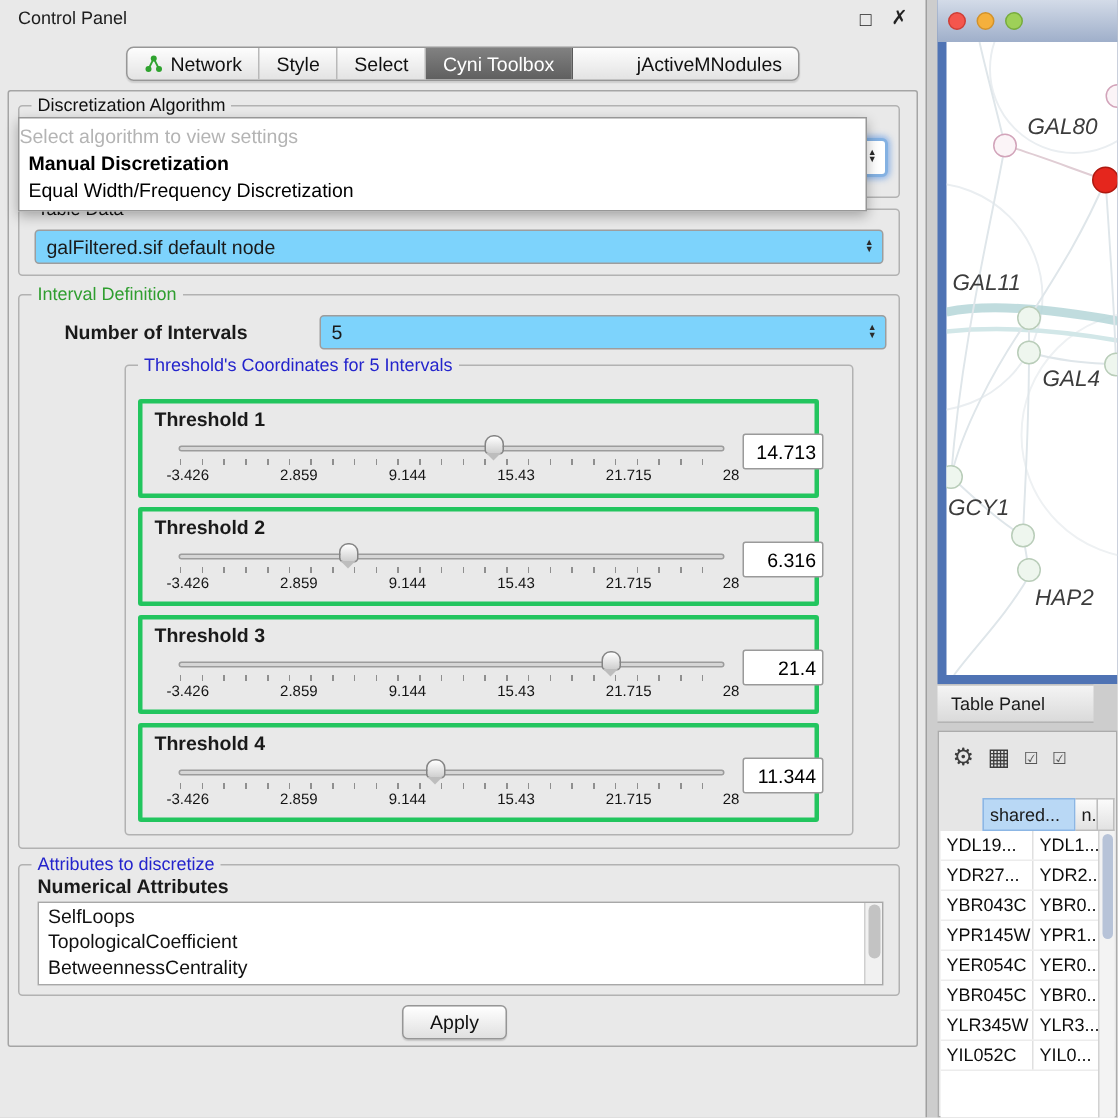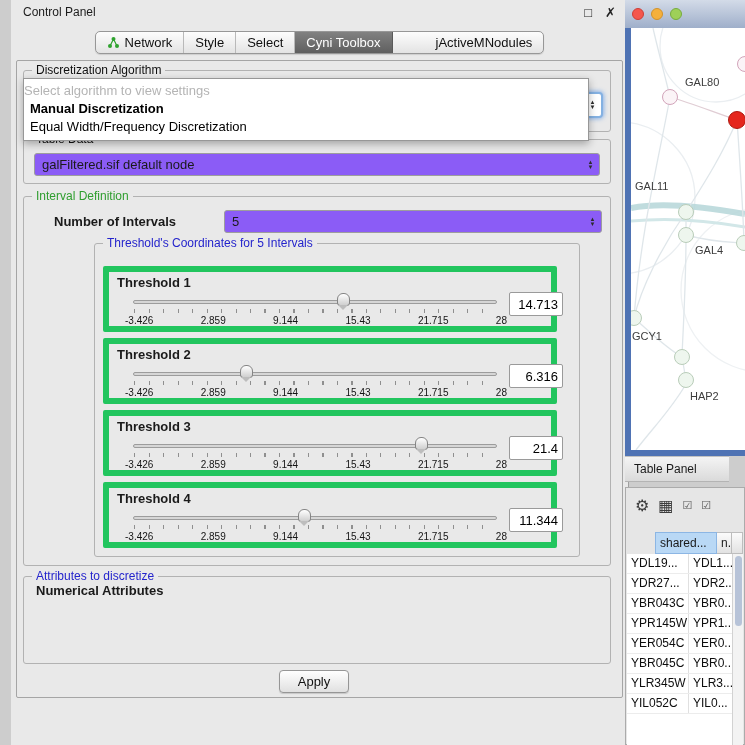--- a/index.html
+++ b/index.html
@@ -1,21 +1,21 @@
 <!DOCTYPE html>
 <html><head>
 <meta charset="utf-8">
 <style>
   * { margin:0; padding:0; box-sizing:border-box; }
   html,body { width:745px; height:745px; overflow:hidden; }
   body { background:#cdcdcd; font-family:"Liberation Sans","DejaVu Sans",sans-serif; font-size:12px; color:#1a1a1a; position:relative; }
   .bold { font-weight:bold; }
 
   
-  .control-panel { position:absolute; left:11px; top:0; width:618px; height:745px; background:#e9e9e9; border-right:1px solid #9f9f9f; }
+  .control-panel { position:absolute; left:0; top:0; width:618px; height:745px; background:#e9e9e9; border-right:1px solid #9f9f9f; }
   .titlebar { position:absolute; left:0; top:0; width:100%; height:24px; display:flex; align-items:center; padding:0 12px; }
   .cp-title { font-size:12px; color:#1c1c1c; }
   .win-btns { margin-left:auto; display:flex; gap:13px; align-items:center; }
   .win-btn { font-size:13px; color:#222; cursor:default; }
 
   .tabbar { position:absolute; width:100%; display:flex; justify-content:center; }
   .top-tabbar { top:31px; }
   .bottom-tabbar { top:703px; }
   .seg { display:flex; border:1px solid #979797; border-radius:5px; overflow:hidden; background:linear-gradient(#fdfdfd,#e3e3e3); box-shadow:0 1px 1px rgba(0,0,0,.12); }
   .tab { padding:3px 11px; font-size:13px; display:flex; align-items:center; gap:5px; border-right:1px solid #b9b9b9; color:#101010; white-space:nowrap; }
@@ -24,39 +24,39 @@
 
   .inner-panel { position:absolute; left:5px; top:60px; width:607px; height:638px; border:1px solid #a5a5a5; background:#e9e9e9; border-radius:2px; }
 
   .group { position:absolute; border:1px solid #b2b2b2; border-radius:3px; }
   .glabel { position:absolute; top:-8px; left:8px; background:#e9e9e9; padding:0 4px; font-size:12px; color:#101010; white-space:nowrap; }
   .glabel.green { color:#2f9e2f; }
   .glabel.blue { color:#2424cc; }
 
   .g-disc { left:12px; top:70px; width:588px; height:62px; }
 
-  .combo { position:absolute; display:flex; align-items:center; background:#8b5cf6; border:1px solid #9d9d9d; border-radius:3px; padding-left:7px; font-size:13px; }
+  .combo { position:absolute; display:flex; align-items:center; background:#7dd3fc; border:1px solid #9d9d9d; border-radius:3px; padding-left:7px; font-size:13px; }
   .combo-text { flex:1; overflow:hidden; white-space:nowrap; }
   .stepper { display:flex; flex-direction:column; align-items:center; justify-content:center; width:15px; font-size:6px; line-height:5px; color:#2b2b2b; margin-left:auto; padding-right:2px; }
 
   .combo-fragment { position:absolute; left:570px; top:92px; width:22px; height:26px; background:#fff; border:2px solid #84b1e2; border-radius:4px; box-shadow:0 0 4px 1px rgba(110,160,230,.75); z-index:4; display:flex; align-items:center; justify-content:center; }
 
   .dropdown-overlay { position:absolute; left:12px; top:78px; width:566px; min-height:55px; background:#fff; border:1px solid #979797; box-shadow:0 3px 8px rgba(0,0,0,.3); z-index:5; padding:3px 0 4px 0; }
   .dd-placeholder { color:#b4b4b4; font-size:13px; padding:1px 0 2px 0; }
   .dd-item { font-size:13px; padding:1px 6px 2px 6px; color:#000; }
 
   .g-table { left:12px; top:139px; width:588px; height:45px; }
   .table-combo { left:10px; top:13px; width:566px; height:23px; }
 
   .g-interval { left:12px; top:196px; width:588px; height:370px; }
   .noi-label { position:absolute; left:30px; top:17px; font-size:13px; font-weight:bold; }
   .noi-combo { left:200px; top:13px; width:378px; height:23px; }
 
   .g-thresh { left:42px; top:46px; width:486px; height:314px;margin-left:28px; }
-  .tbox { position:absolute; left:8px; width:454px; height:66px; border:6px solid #22c55e; border-radius:2px; }
+  .tbox { position:absolute; left:8px; width:454px; height:66px; border:3px solid #22c55e; border-radius:2px; }
   .tbox.b0 { top:22px; } .tbox.b1 { top:94px; } .tbox.b2 { top:166px; } .tbox.b3 { top:238px; }
   .tlabel { position:absolute; left:8px; top:3px; font-size:13px; font-weight:bold; }
   .slider { position:absolute; left:24px; top:18px; width:364px; height:44px; }
   .track { position:absolute; left:0; right:0; top:10px; height:4px; background:#d6d6d6; border:1px solid #9c9c9c; border-radius:2px; }
   .thumb { position:absolute; top:3px; width:13px; height:13px; margin-left:-6px; background:linear-gradient(#ffffff,#cfcfcf); border:1px solid #848484; border-radius:6px 6px 3px 3px; z-index:2; }
   .thumb::after { content:""; position:absolute; left:0px; top:11px; width:0; height:0; border-left:5.5px solid transparent; border-right:5.5px solid transparent; border-top:5px solid #bdbdbd; }
   .ticks { position:absolute; left:1px; right:1px; top:19px; height:4px;
     background-image:repeating-linear-gradient(to right,#8f8f8f 0,#8f8f8f 1px,transparent 1px,transparent 14.5px); }
   .tick-labels { position:absolute; left:-8px; right:-10px; top:25px; display:flex; justify-content:space-between; font-size:10px; color:#141414; }
   .tvalue { position:absolute; left:400px; top:20px; width:54px; height:24px; border:1px solid #9a9a9a; border-radius:2px; background:#fff; font-family:inherit; font-size:13px; text-align:right; padding-right:4px; }
@@ -75,21 +75,21 @@
   .net-titlebar { position:absolute; left:0; top:0; right:0; height:28px; background:linear-gradient(#d3dbe8,#9fafca); display:flex; align-items:center; gap:7px; padding-left:7px; }
   .light { width:12px; height:12px; border-radius:50%; }
   .light.red { background:#f4564d; border:1px solid #ce3e36; }
   .light.yellow { background:#f5b03c; border:1px solid #d2922b; }
   .light.green { background:#9ed058; border:1px solid #77ac3d; }
   .net-canvas { position:absolute; left:6px; top:28px; width:114px; height:422px; background:#fff; overflow:hidden; }
   .net-canvas svg { position:absolute; left:0; top:0; }
   .node { position:absolute; width:16px; height:16px; border-radius:50%; background:#eef6ee; border:1.5px solid #b9cdb9; z-index:1; }
   .node.pink { border-color:#d2a4ba; background:#fbf4f7; }
   .node.red { width:18px; height:18px; background:#e5261d; border-color:#ad1910; }
-  .nlabel { position:absolute; font-size:11px; color:#3c3c3c; z-index:2; white-space:nowrap; }
+  .nlabel { position:absolute; font-size:15px; color:#3c3c3c; z-index:2; white-space:nowrap;font-style:italic; }
 
   
   .table-panel-bar { position:absolute; left:625px; top:456px; width:104px; height:26px; background:linear-gradient(#f4f4f4,#dadada); border-top:1px solid #c2c2c2; border-bottom:1px solid #b4b4b4; display:flex; align-items:center; padding-left:9px; font-size:12px; color:#1a1a1a; }
   .table-window { position:absolute; left:625px; top:487px; width:120px; height:258px; background:#e6e6e6; border:1px solid #ababab; }
   .tw-toolbar { height:34px; display:flex; align-items:center; gap:9px; padding-left:9px; }
   .tw-icon { font-size:16px; color:#3d3d3d; }
   .tw-icon.small { font-size:11px; color:#555; }
   .tw-grid { margin:10px 1px 0 1px; }
   .tw-head { display:flex; height:22px;margin-left:28px; }
   .th { font-size:12px; padding:3px 4px 0 4px; overflow:hidden; white-space:nowrap; }
@@ -257,20 +257,28 @@
           </div>
         </div>
         <input class="tvalue" value="11.344" style="">
       </div>
     </div>
   </div>
 
   <div class="group g-attrs">
     <span class="glabel blue">Attributes to discretize</span>
     <div class="attrs-title">Numerical Attributes</div>
+    <div class="attr-list">
+      <div class="attr-item">SelfLoops</div>
+      <div class="attr-item">TopologicalCoefficient</div>
+      <div class="attr-item">BetweennessCentrality</div>
+      <div class="list-scrollbar">
+          <div class="list-thumb"></div>
+        </div>
+    </div>
   </div>
 
   <button class="apply-btn">Apply</button>
 
 </div>
 
 <div class="net-window">
   <div class="net-titlebar">
     <span class="light red"></span>
     <span class="light yellow"></span>

